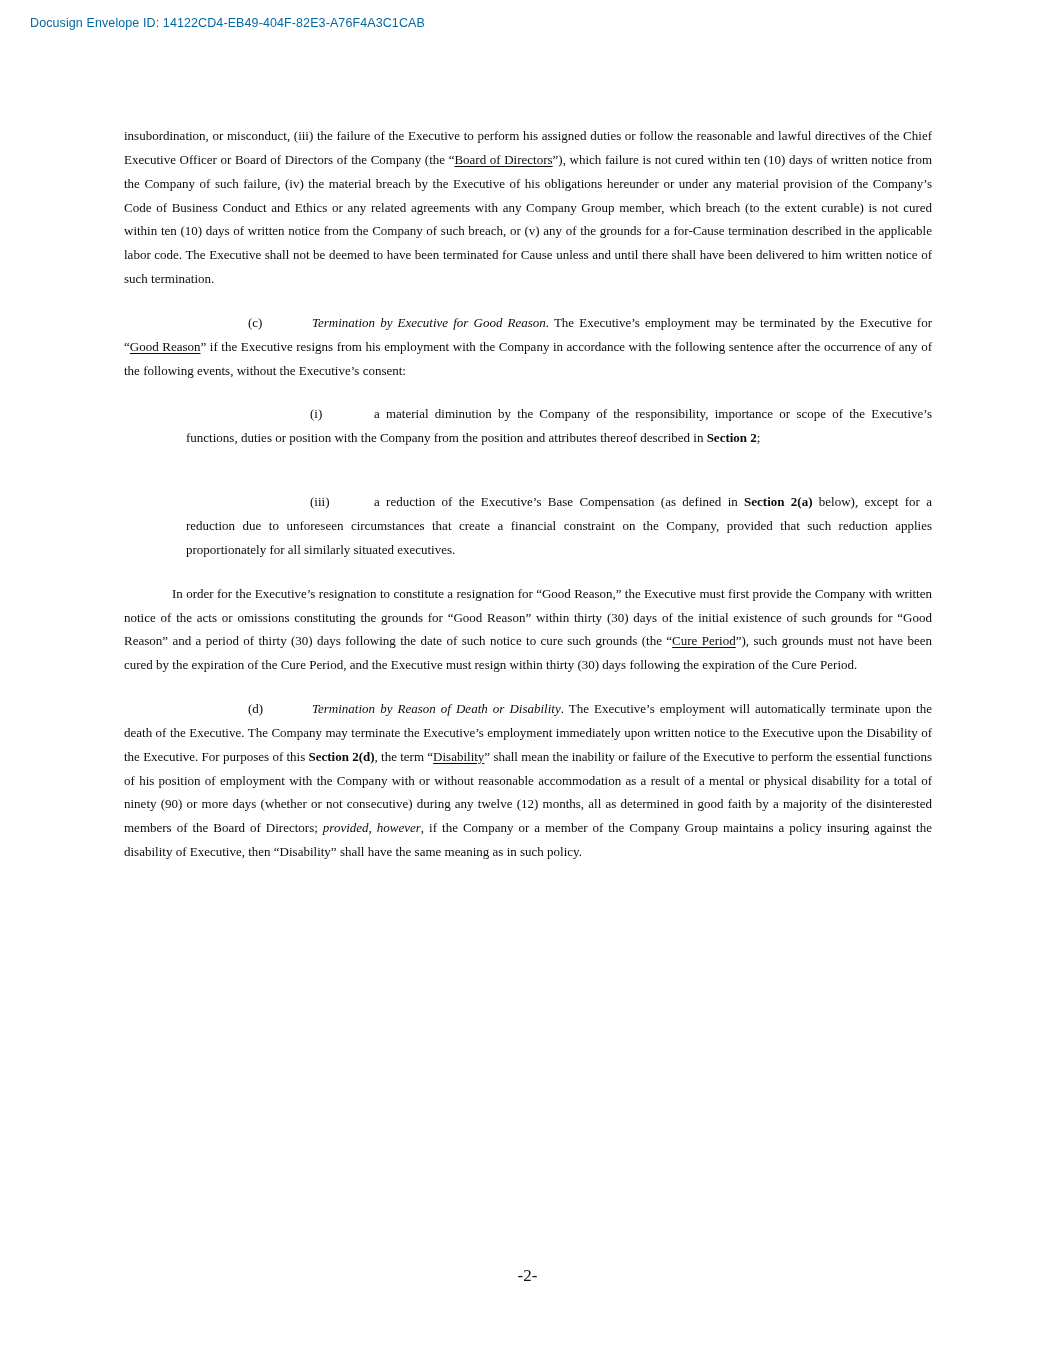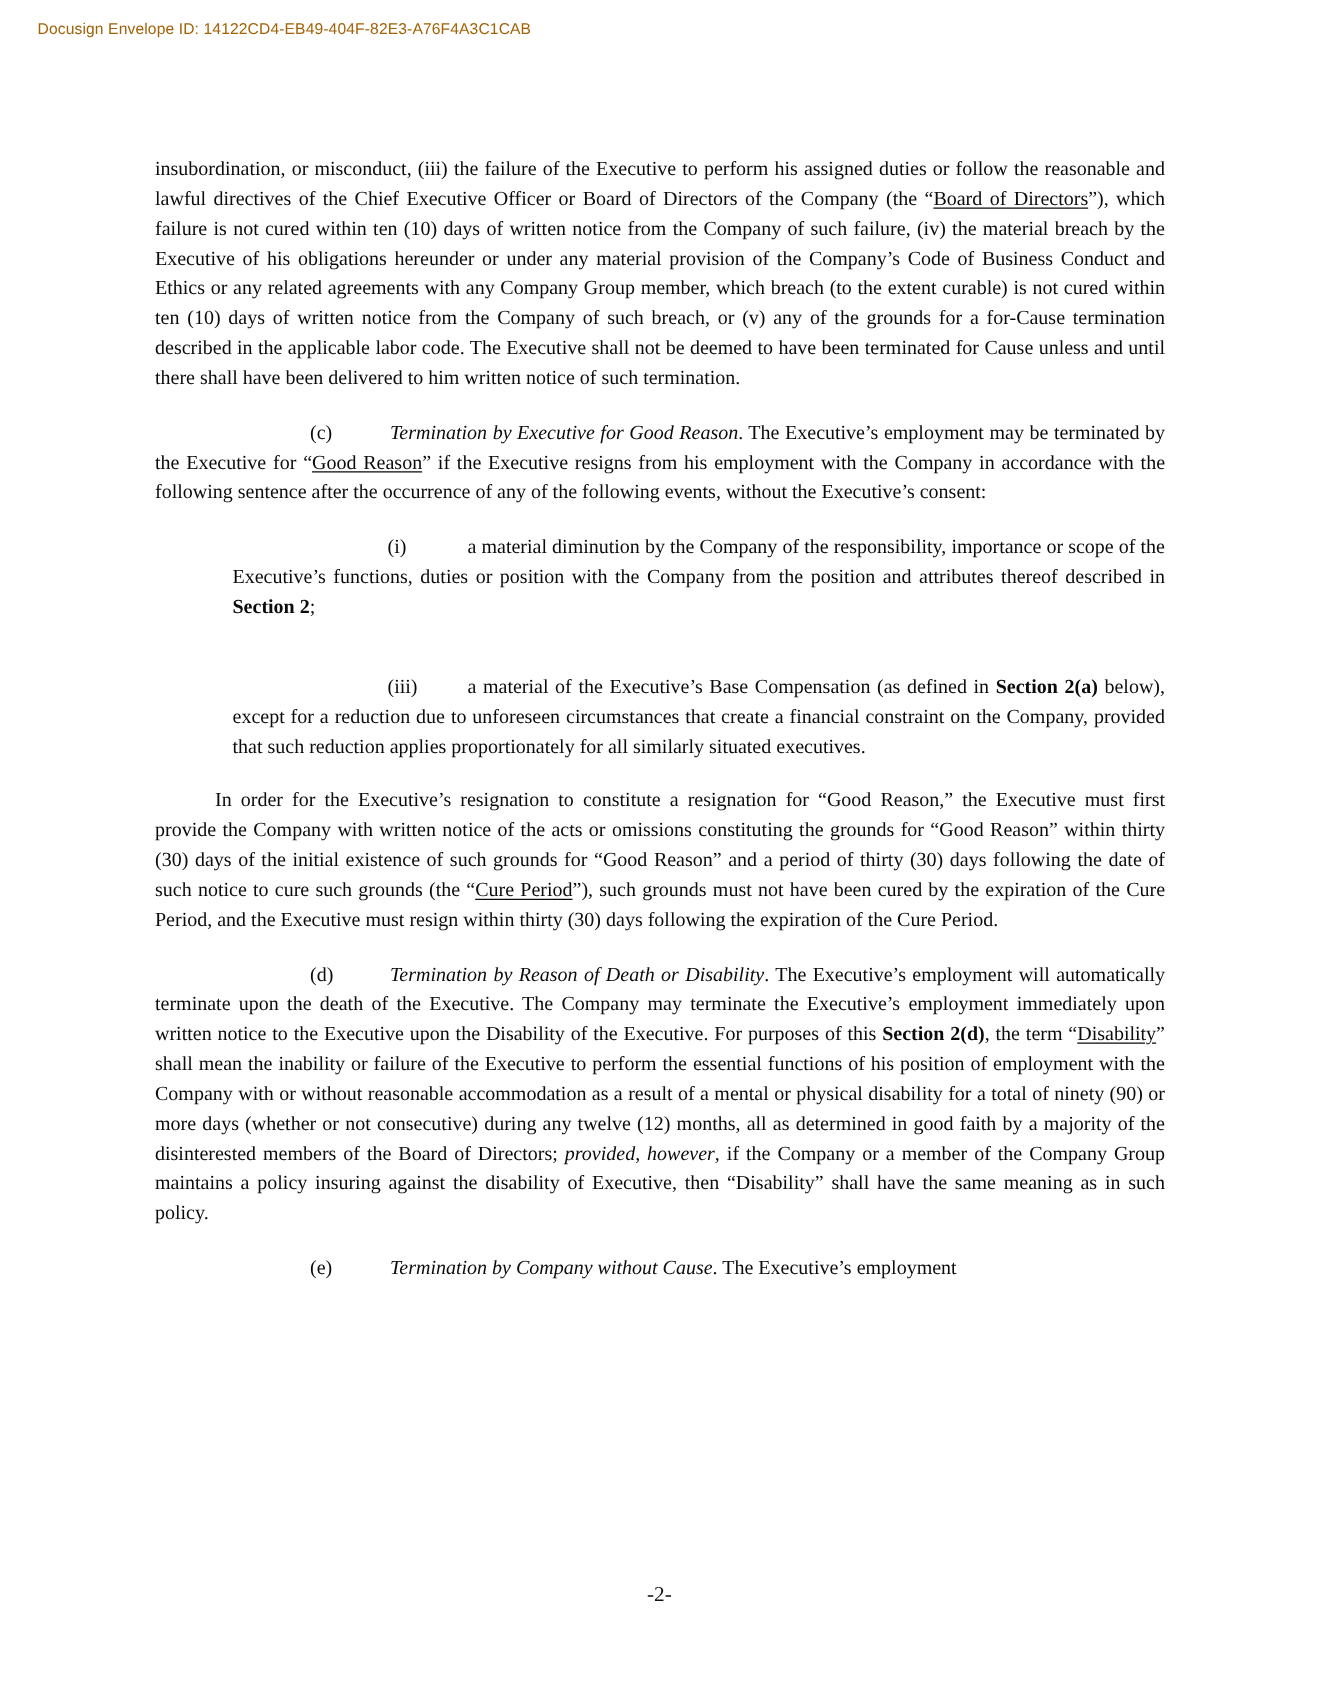--- a/index.html
+++ b/index.html
@@ -1,24 +1,24 @@
 <!DOCTYPE html>
 <html><head>
   <meta charset="utf-8">
   <style>
     html, body { margin: 0; padding: 0; background: #ffffff; }
     body { width: 1055px; height: 1365px; position: relative; overflow: hidden; }
     .envelope {
       position: absolute; left: 30px; top: 16px;
-      font-family: "Liberation Sans", sans-serif; font-size: 12.5px; color: #a16207;
+      font-family: "Liberation Sans", sans-serif; font-size: 12.5px; color: #0369a1;
       letter-spacing: 0.1px;
     }
     .page {
       position: absolute; left: 124px; top: 124px; width: 808px;
-      font-family: "Liberation Serif", serif; font-size: 16px; line-height: 23.85px;
+      font-family: "Liberation Serif", serif; font-size: 13px; line-height: 23.85px;
       color: #0b0b0b;
     }
     p { margin: 0; text-align: justify; text-align-last: left; }
     .gap { height: 20px; }
     .indent1 { text-indent: 124px; }
     .indent-first { text-indent: 48px; }
     .sub { margin-left: 62px; }
     .sub-first { text-indent: 124px; }
     .lbl { display: inline-block; width: 64px; text-indent: 0; }
     u { text-decoration: underline; text-underline-offset: 2px; }
@@ -44,29 +44,28 @@
 
   <div class="gap"></div>
 
   <p class="sub sub-first"><span class="lbl">(i)</span><span>a material diminution by the Company of the responsibility, importance or scope of the Executive’s functions, duties or position with the Company from the position and attributes thereof described in </span><b>Section 2</b><span>;</span></p>
 
   <div class="gap"></div>
 
 
   <div class="gap"></div>
 
-  <p class="sub sub-first"><span class="lbl">(iii)</span><span>a material of the Executive’s Base Compensation (as defined in </span><b>Section 2(a)</b><span> below), except for a reduction due to unforeseen circumstances that create a financial constraint on the Company, provided that such reduction applies proportionately for all similarly situated executives.</span></p>
+  <p class="sub sub-first"><span class="lbl">(iii)</span><span>a reduction of the Executive’s Base Compensation (as defined in </span><b>Section 2(a)</b><span> below), except for a reduction due to unforeseen circumstances that create a financial constraint on the Company, provided that such reduction applies proportionately for all similarly situated executives.</span></p>
 
   <div class="gap"></div>
 
   <p class="indent-first"><span>In order for the Executive’s resignation to constitute a resignation for “Good Reason,” the Executive must first provide the Company with written notice of the acts or omissions constituting the grounds for “Good Reason” within thirty (30) days of the initial existence of such grounds for “Good Reason” and a period of thirty (30) days following the date of such notice to cure such grounds (the “</span><u>Cure Period</u><span>”), such grounds must not have been cured by the expiration of the Cure Period, and the Executive must resign within thirty (30) days following the expiration of the Cure Period.</span></p>
 
   <div class="gap"></div>
 
   <p class="indent1"><span class="lbl">(d)</span><i>Termination by Reason of Death or Disability</i><span>.  The Executive’s employment will automatically terminate upon the death of the Executive.  The Company may terminate the Executive’s employment immediately upon written notice to the Executive upon the Disability of the Executive.  For purposes of this </span><b>Section 2(d)</b><span>, the term “</span><u>Disability</u><span>” shall mean the inability or failure of the Executive to perform the essential functions of his position of employment with the Company with or without reasonable accommodation as a result of a mental or physical disability for a total of ninety (90) or more days (whether or not consecutive) during any twelve (12) months, all as determined in good faith by a majority of the disinterested members of the Board of Directors; </span><i>provided</i><span>, </span><i>however</i><span>, if the Company or a member of the Company Group maintains a policy insuring against the disability of Executive, then “Disability” shall have the same meaning as in such policy.</span></p>
 
   <div class="gap"></div>
 
-  <p class="indent1"><span class="lbl">(e)</span><i>Termination by Company without Cause</i><span>.  The Executive’s employment</span></p>
 
 </div>
 
 <div class="pagenum">-2-</div>
 
 </body></html>

